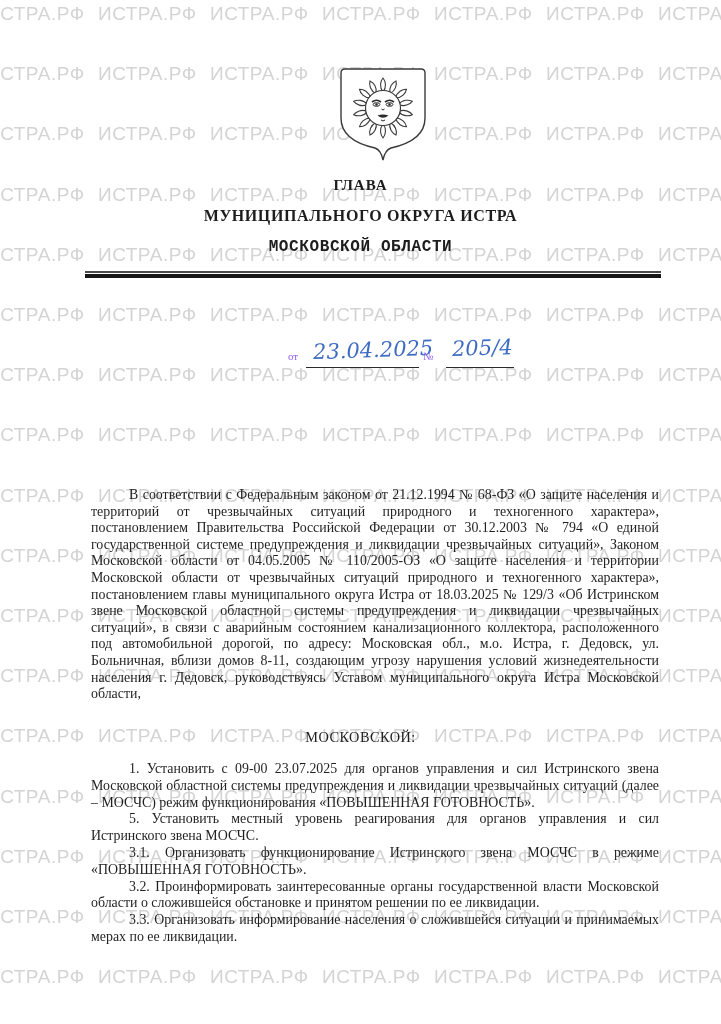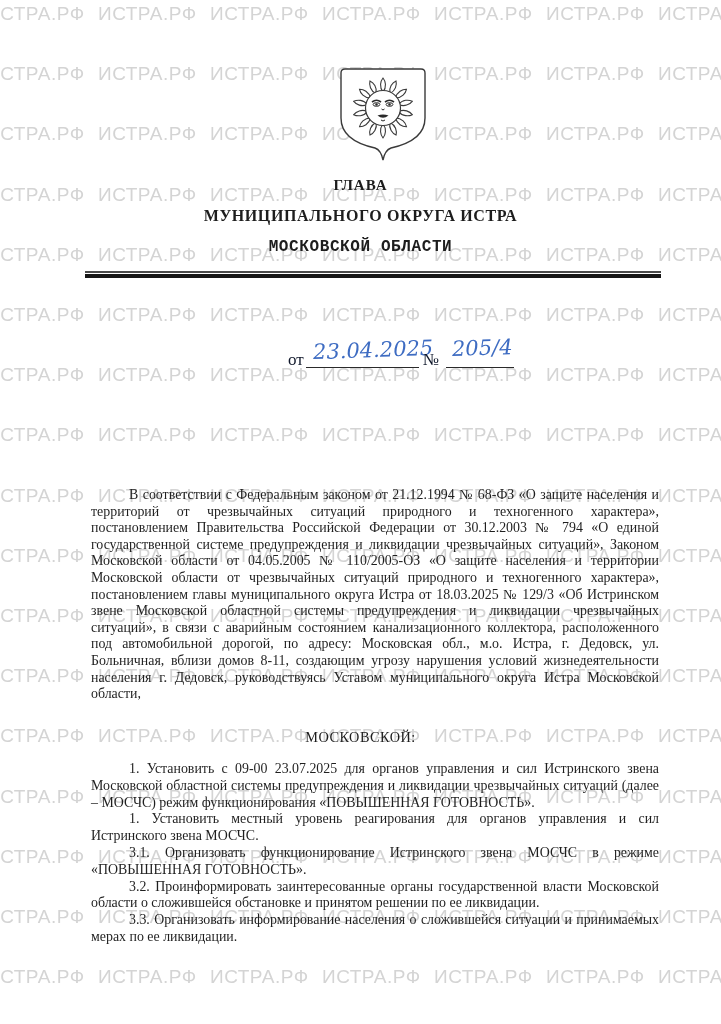--- a/index.html
+++ b/index.html
@@ -39,21 +39,21 @@
   .rule .thick{height:3.5px;background:#161616;}
 
   
   .decree-title{
     position:absolute;left:0;top:308px;width:721px;text-align:center;
     font-size:17px;font-weight:bold;letter-spacing:7px;text-indent:7px;color:#1d1d1d;
   }
 
   
   .dateline{position:absolute;left:0;top:336px;width:721px;height:40px;}
-  .dl-prefix{position:absolute;top:14px;font-size:17px;color:#0f172a;}
+  .dl-prefix{position:absolute;top:14px;font-size:11px;color:#8b5cf6;}
   .dl-ot{left:288px;}
   .dl-num-sign{left:423px;}
   .hand{
     position:absolute;
     font-family:"DejaVu Serif", serif;
     font-style:italic;
     font-size:21px;
     transform:rotate(-2deg);
     white-space:nowrap;
   }
@@ -276,20 +276,20 @@
 
 
     <div class="preamble">
       <p>В соответствии с Федеральным законом от 21.12.1994 № 68-ФЗ «О защите населения и территорий от чрезвычайных ситуаций природного и техногенного характера», постановлением Правительства Российской Федерации от 30.12.2003 № 794 «О единой государственной системе предупреждения и ликвидации чрезвычайных ситуаций», Законом Московской области от 04.05.2005 № 110/2005-ОЗ «О защите населения и территории Московской области от чрезвычайных ситуаций природного и техногенного характера», постановлением главы муниципального округа Истра от 18.03.2025 № 129/3 «Об Истринском звене Московской областной системы предупреждения и ликвидации чрезвычайных ситуаций», в связи с аварийным состоянием канализационного коллектора, расположенного под автомобильной дорогой, по адресу: Московская обл., м.о. Истра, г. Дедовск, ул. Больничная, вблизи домов 8-11, создающим угрозу нарушения условий жизнедеятельности населения г. Дедовск, руководствуясь Уставом муниципального округа Истра Московской области,</p>
     </div>
 
     <div class="resolve">МОСКОВСКОЙ:</div>
 
     <div class="items">
       <p>1. Установить с 09-00 23.07.2025 для органов управления и сил Истринского звена Московской областной системы предупреждения и ликвидации чрезвычайных ситуаций (далее – МОСЧС) режим функционирования «ПОВЫШЕННАЯ ГОТОВНОСТЬ».</p>
-      <p>1. Установить местный уровень реагирования для органов управления и сил Истринского звена МОСЧС.</p>
+      <p>5. Установить местный уровень реагирования для органов управления и сил Истринского звена МОСЧС.</p>
       <p>3.1. Организовать функционирование Истринского звена МОСЧС в режиме «ПОВЫШЕННАЯ ГОТОВНОСТЬ».</p>
       <p>3.2. Проинформировать заинтересованные органы государственной власти Московской области о сложившейся обстановке и принятом решении по ее ликвидации.</p>
       <p>3.3. Организовать информирование населения о сложившейся ситуации и принимаемых мерах по ее ликвидации.</p>
     </div>
 
   </div>
 </div>
 
 </body></html>

